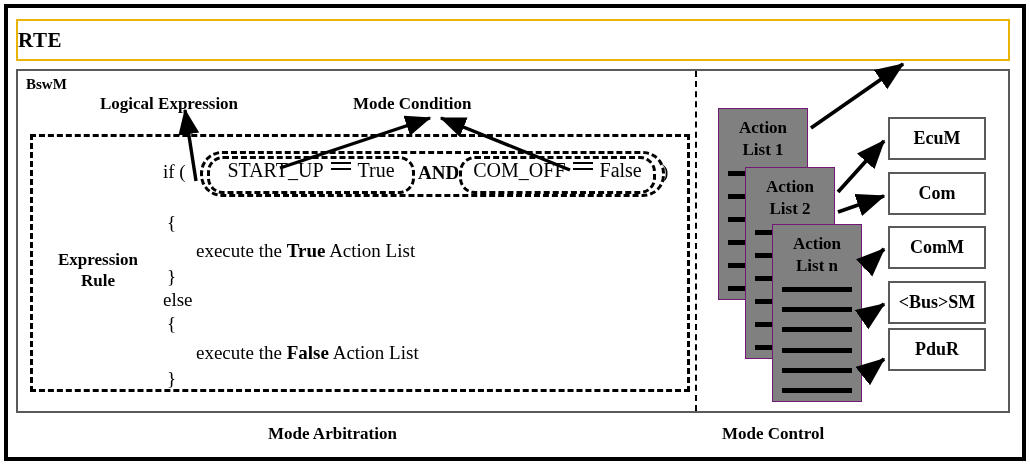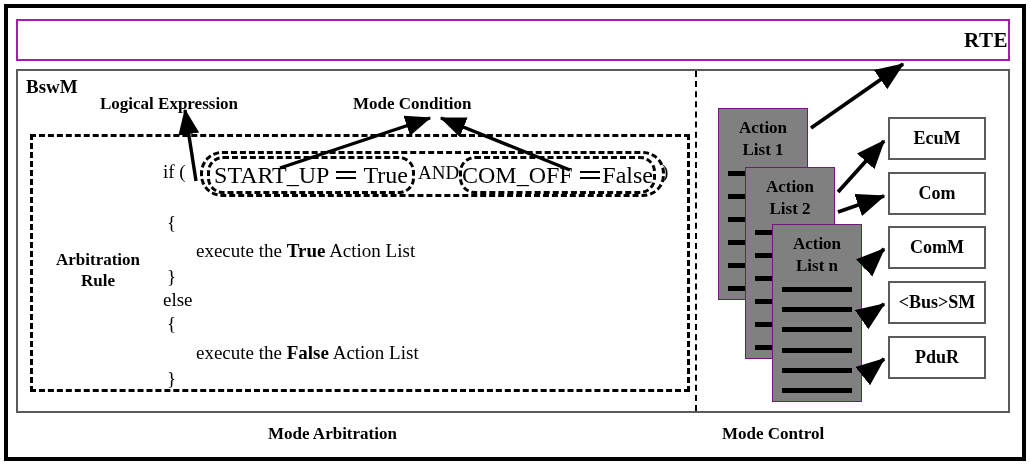--- a/index.html
+++ b/index.html
@@ -30,26 +30,26 @@
     background: #ffffff;
   }
 
   
   .rte-box {
     position: absolute;
     left: 16px;
     top: 19px;
     width: 994px;
     height: 42px;
-    border: 2px solid #a21caf;
+    border: 2px solid #eab308;
     background: #ffffff;
     box-sizing: border-box;
     display: flex;
     align-items: center;
-    justify-content: flex-end;
+    justify-content: flex-start;
   }
   .rte-label {
     font-weight: bold;
     font-size: 21px;
     letter-spacing: 0.5px;
     color: #000;
   }
 
   
   .bswm-box {
@@ -60,21 +60,21 @@
     height: 344px;
     border: 2px solid #5a5a5a;
     background: #ffffff;
     box-sizing: border-box;
   }
   .bswm-label {
     position: absolute;
     left: 8px;
     top: 5px;
     font-weight: bold;
-    font-size: 19px;
+    font-size: 15px;
     color: #000;
     text-align: right;
   }
 
   
   .vsep {
     position: absolute;
     left: 695px;
     top: 71px;
     width: 0;
@@ -156,23 +156,23 @@
     box-sizing: border-box;
   }
 
   
   .modecond {
     position: absolute;
     border: 3px dashed #000;
     border-radius: 16px;
     box-sizing: border-box;
     display: flex;
-    align-items: center;
+    align-items: flex-start;
     justify-content: center;
-    font-size: 24px;
+    font-size: 20px;
     color: #000;
     white-space: nowrap;
     background: transparent;
   }
   .modecond.left  { left: 207px; top: 156px; width: 208px; height: 38px; }
   .modecond.right { left: 459px; top: 156px; width: 197px; height: 38px; }
   .eqeq {
     display: inline-block;
     margin: 0 7px;
     position: relative;
@@ -187,21 +187,21 @@
     height: 2px;
     background: #000;
   }
   .eqeq::before { top: 3px; }
   .eqeq::after  { top: 9px; }
 
   .and-word {
     position: absolute;
     left: 418px;
     top: 162px;
-    font-weight: normal;
+    font-weight: bold;
     font-size: 19px;
     color: #000;
   }
 
   
   .alist {
     position: absolute;
     background: #808080;
     border: 1px solid #701a75;
     box-sizing: border-box;
@@ -250,21 +250,21 @@
     justify-content: center;
     font-weight: bold;
     font-size: 18px;
     color: #000;
     white-space: nowrap;
   }
   .modbox.m0 { top: 117px; }
   .modbox.m1 { top: 172px; }
   .modbox.m2 { top: 226px; }
   .modbox.m3 { top: 281px; }
-  .modbox.m4 { top: 336px; }
+  .modbox.m4 { top: 328px; }
 
   
   .arrows {
     position: absolute;
     left: 0;
     top: 0;
     width: 1030px;
     height: 465px;
     pointer-events: none;
   }
@@ -283,21 +283,21 @@
     <span class="bswm-label">BswM</span>
   </div>
 
   <div class="vsep"></div>
 
   <div class="headline logic">Logical Expression</div>
   <div class="headline modec">Mode Condition</div>
 
   <div class="arb-rule-box"></div>
   <div class="arb-rule-label">
-    <span>Arbitration</span><br>
+    <span>Expression</span><br>
     <span>Rule</span>
   </div>
 
   <div class="logexpr-box"></div>
 
   <div class="code if-line">
     <span>if (</span>
   </div>
 
   <div class="modecond left">

